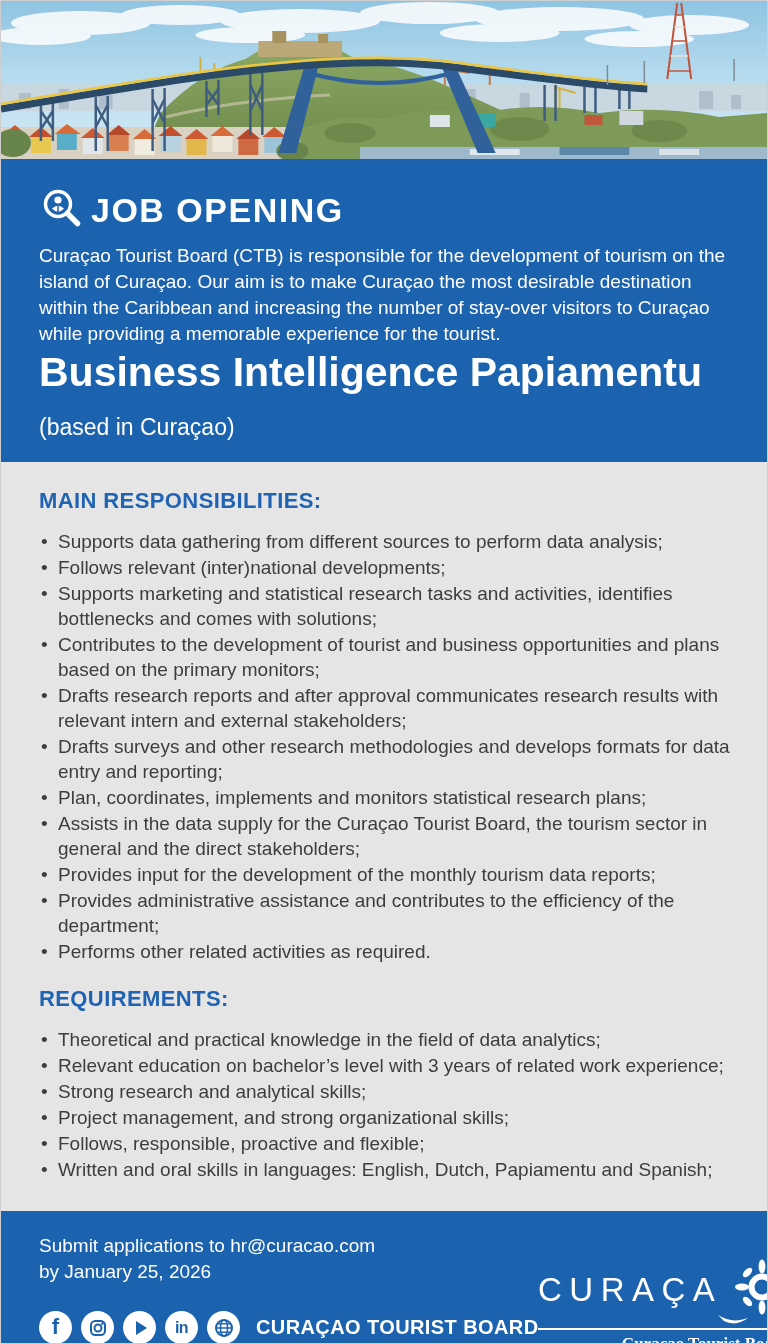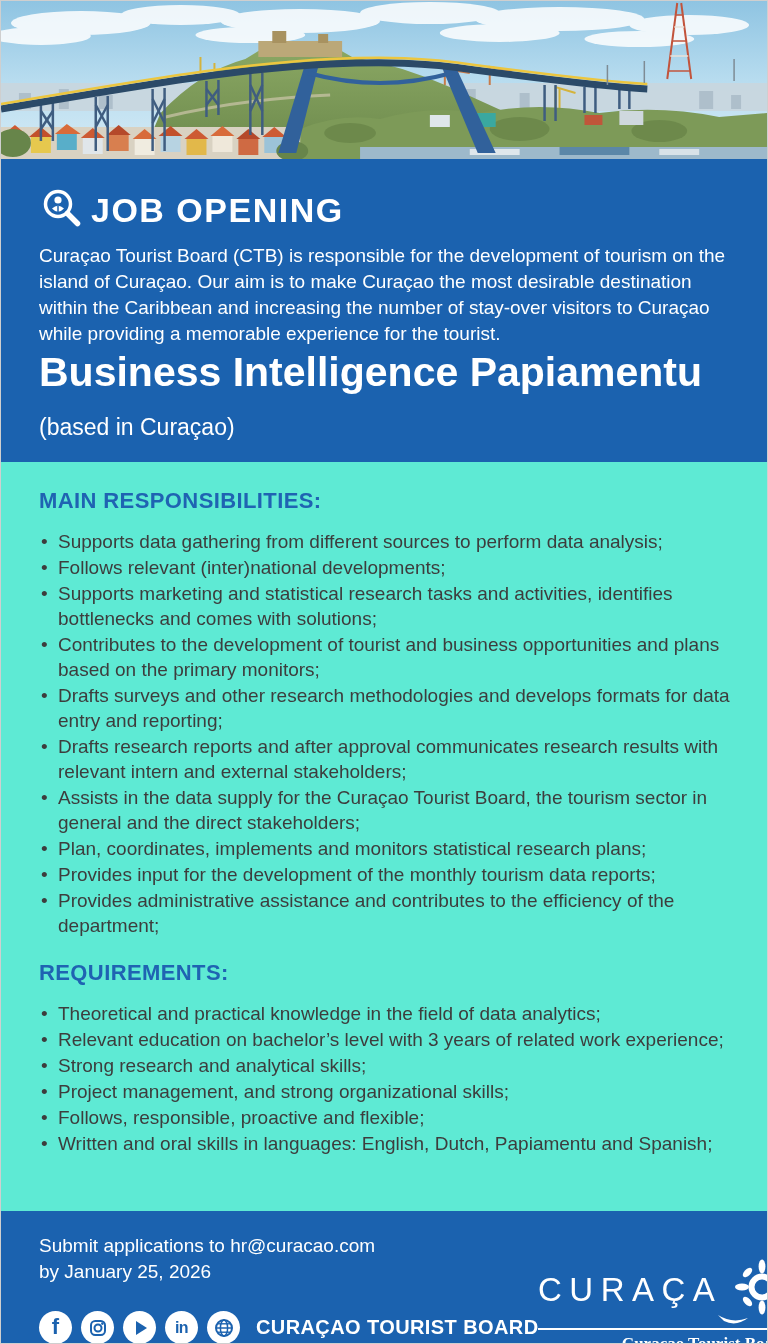--- a/index.html
+++ b/index.html
@@ -17,21 +17,21 @@
     padding:12px 38px 0 38px;box-sizing:border-box;
   }
   .badge-row{display:flex;align-items:center;gap:6px;margin:16px 0 10px 0;}
   .badge-row svg{flex:0 0 auto;}
   .badge-title{font-size:34px;font-weight:bold;letter-spacing:1.5px;}
   .intro{font-size:19px;line-height:1.37;max-width:700px;}
   .seeking{margin-top:23px;font-size:19px;}
   .pos-title{font-size:41px;font-weight:bold;line-height:1.12;margin-top:3px;letter-spacing:0;}
   .pos-loc{font-size:23px;margin-top:18px;}
   
-  .content{height:749px;flex:0 0 749px;background:#5eead4;color:#3d3d3d;
+  .content{height:749px;flex:0 0 749px;background:#e5e5e5;color:#3d3d3d;
     padding:26px 28px 0 38px;box-sizing:border-box;}
   .sec-heading{color:#1f63b2;font-size:22px;font-weight:bold;letter-spacing:.4px;margin:0 0 15px 0;}
   .sec-heading.second{margin-top:22px;}
   ul.bullets{list-style:none;margin:0;padding:0;font-size:19px;line-height:25px;}
   ul.bullets li{position:relative;padding-left:19px;margin:0 0 1px 0;}
   ul.bullets li::before{content:"\2022";position:absolute;left:2px;top:0;}
   
   .footer{flex:1 1 auto;background:#1b62af;color:#fff;display:flex;
     padding:22px 22px 0 38px;box-sizing:border-box;}
   .footer-left{display:flex;flex-direction:column;}
@@ -231,32 +231,33 @@
     <ul class="bullets">
 
         <li>Supports data gathering from different sources to perform data analysis;</li>
 
         <li>Follows relevant (inter)national developments;</li>
 
         <li>Supports marketing and statistical research tasks and activities, identifies bottlenecks and comes with solutions;</li>
 
         <li>Contributes to the development of tourist and business opportunities and plans based on the primary monitors;</li>
 
+        <li>Drafts research reports and after approval communicates research results with relevant intern and external stakeholders;</li>
+
         <li>Drafts surveys and other research methodologies and develops formats for data entry and reporting;</li>
 
-        <li>Drafts research reports and after approval communicates research results with relevant intern and external stakeholders;</li>
+        <li>Plan, coordinates, implements and monitors statistical research plans;</li>
 
         <li>Assists in the data supply for the Curaçao Tourist Board, the tourism sector in general and the direct stakeholders;</li>
 
-        <li>Plan, coordinates, implements and monitors statistical research plans;</li>
-
         <li>Provides input for the development of the monthly tourism data reports;</li>
 
         <li>Provides administrative assistance and contributes to the efficiency of the department;</li>
 
+        <li>Performs other related activities as required.</li>
       </ul>
 
     <h2 class="sec-heading second">REQUIREMENTS:</h2>
     <ul class="bullets">
 
         <li>Theoretical and practical knowledge in the field of data analytics;</li>
 
         <li>Relevant education on bachelor’s level with 3 years of related work experience;</li>
 
         <li>Strong research and analytical skills;</li>

